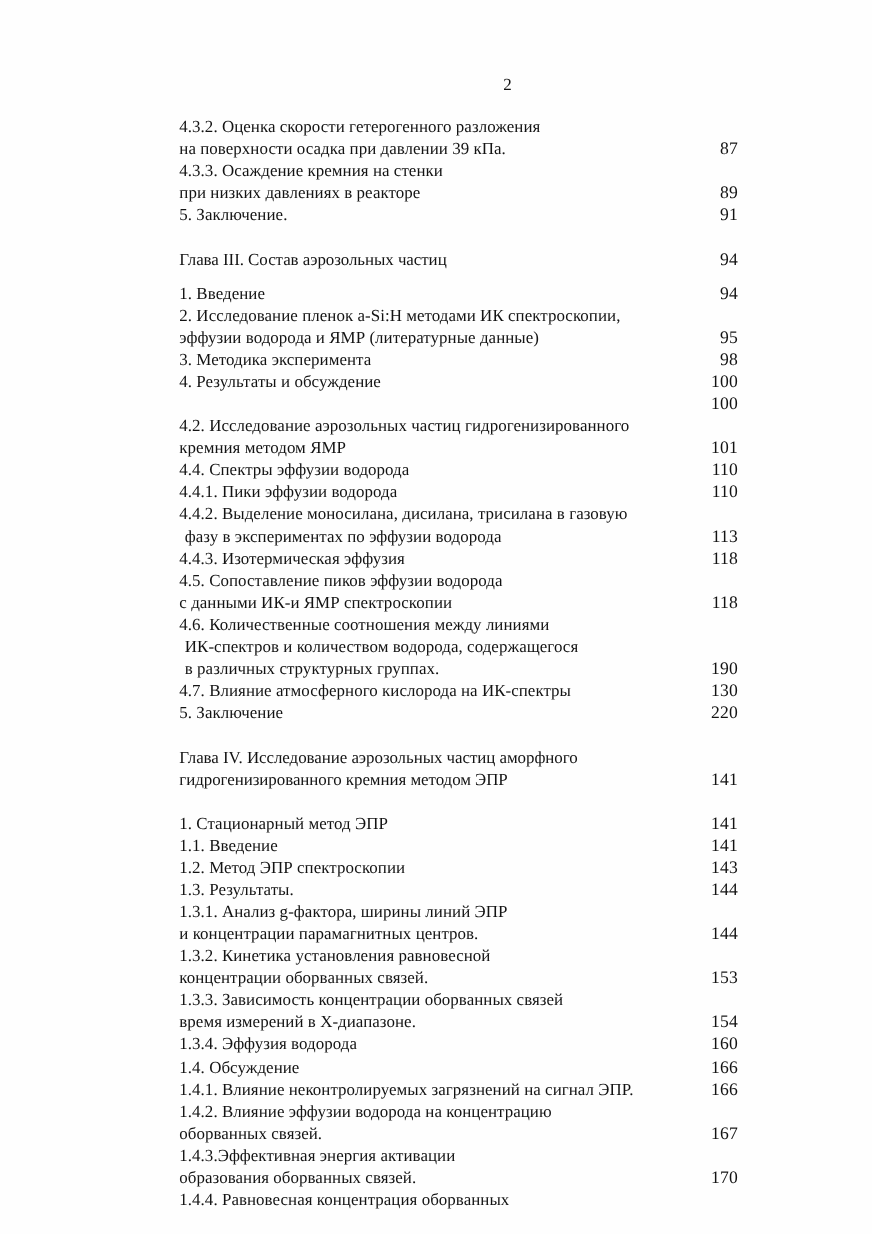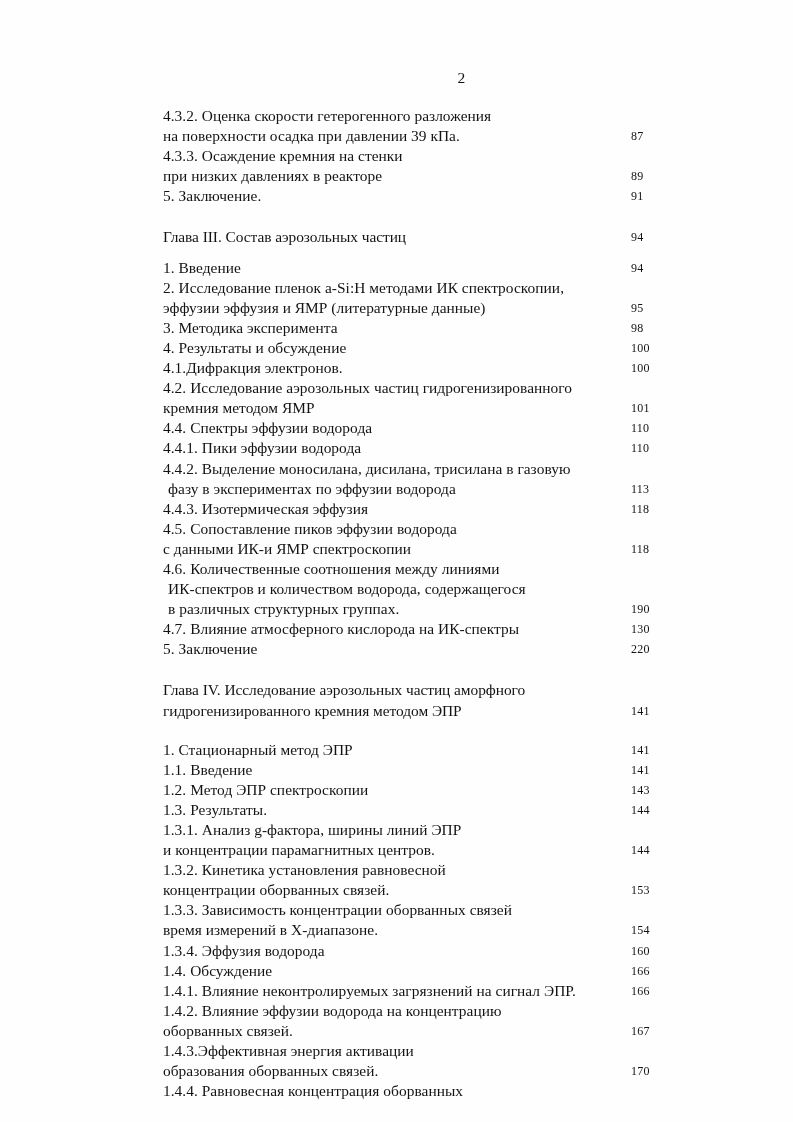--- a/index.html
+++ b/index.html
@@ -57,21 +57,22 @@
   .row .label {
     display: inline-block;
     letter-spacing: 0.04px;
   }
 
   .row .pageno {
     position: absolute;
     right: 0;
     top: 0;
     width: 40px;
-    font-size: 12px;
+    text-align: right;
+    font-size: 16px;
     letter-spacing: 0.2px;
   }
 
   
   .row.heading .label,
   .row.heading .pageno {
     font-weight: normal;
   }
   .row.heading .label {
     letter-spacing: -0.05px;
@@ -106,24 +107,24 @@
           <div class="row"><span class="label">5. Заключение.</span><span class="pageno">91</span></div>
         </div>
         <div class="gap-lg"></div>
         <div class="blk">
           <div class="row heading"><span class="label">Глава III. Состав аэрозольных частиц</span><span class="pageno">94</span></div>
         </div>
         <div class="gap-sm"></div>
         <div class="blk">
           <div class="row"><span class="label">1. Введение</span><span class="pageno">94</span></div>
           <div class="row"><span class="label">2. Исследование пленок a-Si:H методами ИК спектроскопии,</span></div>
-          <div class="row"><span class="label">эффузии эффузия и ЯМР (литературные данные)</span><span class="pageno">95</span></div>
+          <div class="row"><span class="label">эффузии водорода и ЯМР (литературные данные)</span><span class="pageno">95</span></div>
           <div class="row"><span class="label">3. Методика эксперимента</span><span class="pageno">98</span></div>
           <div class="row"><span class="label">4. Результаты и обсуждение</span><span class="pageno">100</span></div>
-          <div class="row"><span class="label">4.1.Дифракция электронов.</span><span class="pageno">100</span></div>
+          <div class="row"><span class="pageno">100</span></div>
           <div class="row"><span class="label">4.2. Исследование аэрозольных частиц гидрогенизированного</span></div>
           <div class="row"><span class="label">кремния методом ЯМР</span><span class="pageno">101</span></div>
           <div class="row"><span class="label">4.4. Спектры эффузии водорода</span><span class="pageno">110</span></div>
           <div class="row"><span class="label">4.4.1. Пики эффузии водорода</span><span class="pageno">110</span></div>
           <div class="row"><span class="label">4.4.2. Выделение моносилана, дисилана, трисилана в газовую</span></div>
           <div class="row ind"><span class="label">фазу в экспериментах по эффузии водорода</span><span class="pageno">113</span></div>
           <div class="row"><span class="label">4.4.3. Изотермическая эффузия</span><span class="pageno">118</span></div>
           <div class="row"><span class="label">4.5. Сопоставление пиков эффузии водорода</span></div>
           <div class="row"><span class="label">с данными ИК-и ЯМР спектроскопии</span><span class="pageno">118</span></div>
           <div class="row"><span class="label">4.6. Количественные соотношения между линиями</span></div>

